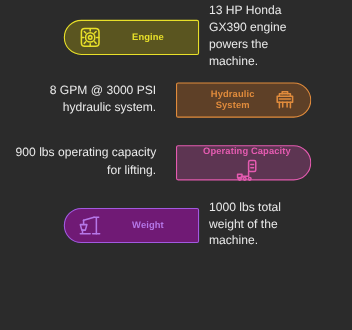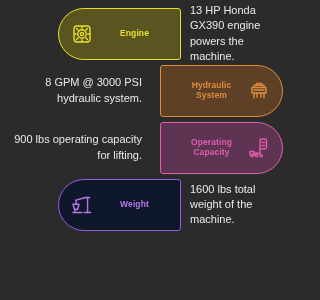--- a/index.html
+++ b/index.html
@@ -23,21 +23,21 @@
     height: 57px;
     flex: 0 0 57px;
   }
   .row.left-pill { justify-content: flex-start; }
   .row.right-pill { justify-content: flex-start; }
 
   
   .pill {
     display: flex;
     align-items: center;
-    height: 52px;
+    height: 32px;
     border: 1.3px solid;
     background-clip: padding-box;
     flex: 0 0 auto;
   }
   
   .row.left-pill .pill {
     width: 123px;
     margin-left: 58px;
     border-radius: 26px 3px 3px 26px;
     padding-left: 10px;
@@ -89,25 +89,25 @@
   .t-yellow svg { stroke: #e8e029; fill: none; }
 
   .t-orange .pill { background: #5e4027; border-color: #e08b3c; }
   .t-orange .pill-label { color: #e08b3c; }
   .t-orange svg { stroke: #e08b3c; fill: none; }
 
   .t-red .pill { background: #683d3d; border-color: #e06464; }
   .t-red .pill-label { color: #e98080; }
   .t-red svg { stroke: #e98080; fill: none; }
 
-  .t-pink .pill { background: #5d3552; border-color: #e45bb0; }
+  .t-pink .pill { background: #5d3552; border-color: #e45bb0; flex-direction: column; }
   .t-pink .pill-label { color: #e45bb0; }
   .t-pink svg { stroke: #e45bb0; fill: none; }
 
-  .t-purple .pill { background: #0f172a; border-color: #a259e0; }
+  .t-purple .pill { background: #701a75; border-color: #a259e0; }
   .t-purple .pill-label { color: #b577e8; }
   .t-purple svg { stroke: #b577e8; fill: none; }
 </style>
 </head>
 <body>
 
 <div id="infographic">
 
   <div class="row left-pill t-yellow">
     <div class="pill">
@@ -167,16 +167,16 @@
           <path d="M15.5 4.5h4.2M17.6 4.5v15"></path>
           <path d="M15.5 4.5L6 7.2"></path>
           <path d="M6 7.2v3.4"></path>
           <path d="M3 11.2h6l-1.4 5H4.4z"></path>
           <path d="M14.2 19.5h6.4"></path>
           <path d="M5 16.2v3.3M3 19.5h9"></path>
         </svg>
       </span>
       <span class="pill-label">Weight</span>
     </div>
-    <div class="desc">1600 lbs total weight of the machine.</div>
+    <div class="desc">1000 lbs total weight of the machine.</div>
   </div>
 
 </div>
 
 </body></html>

